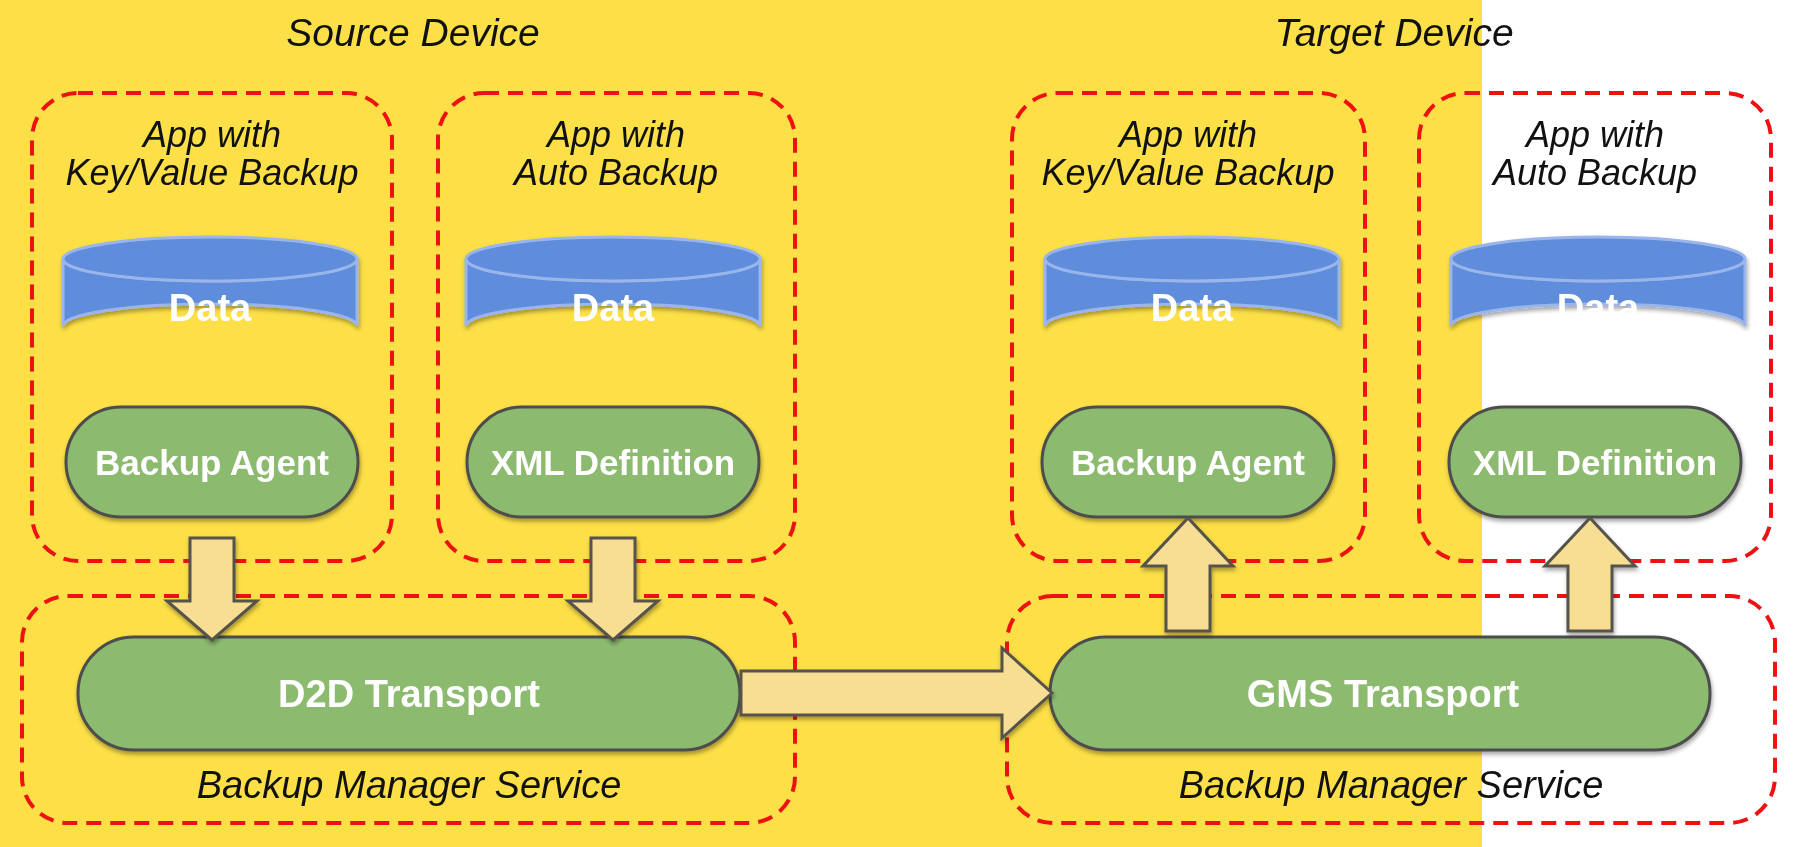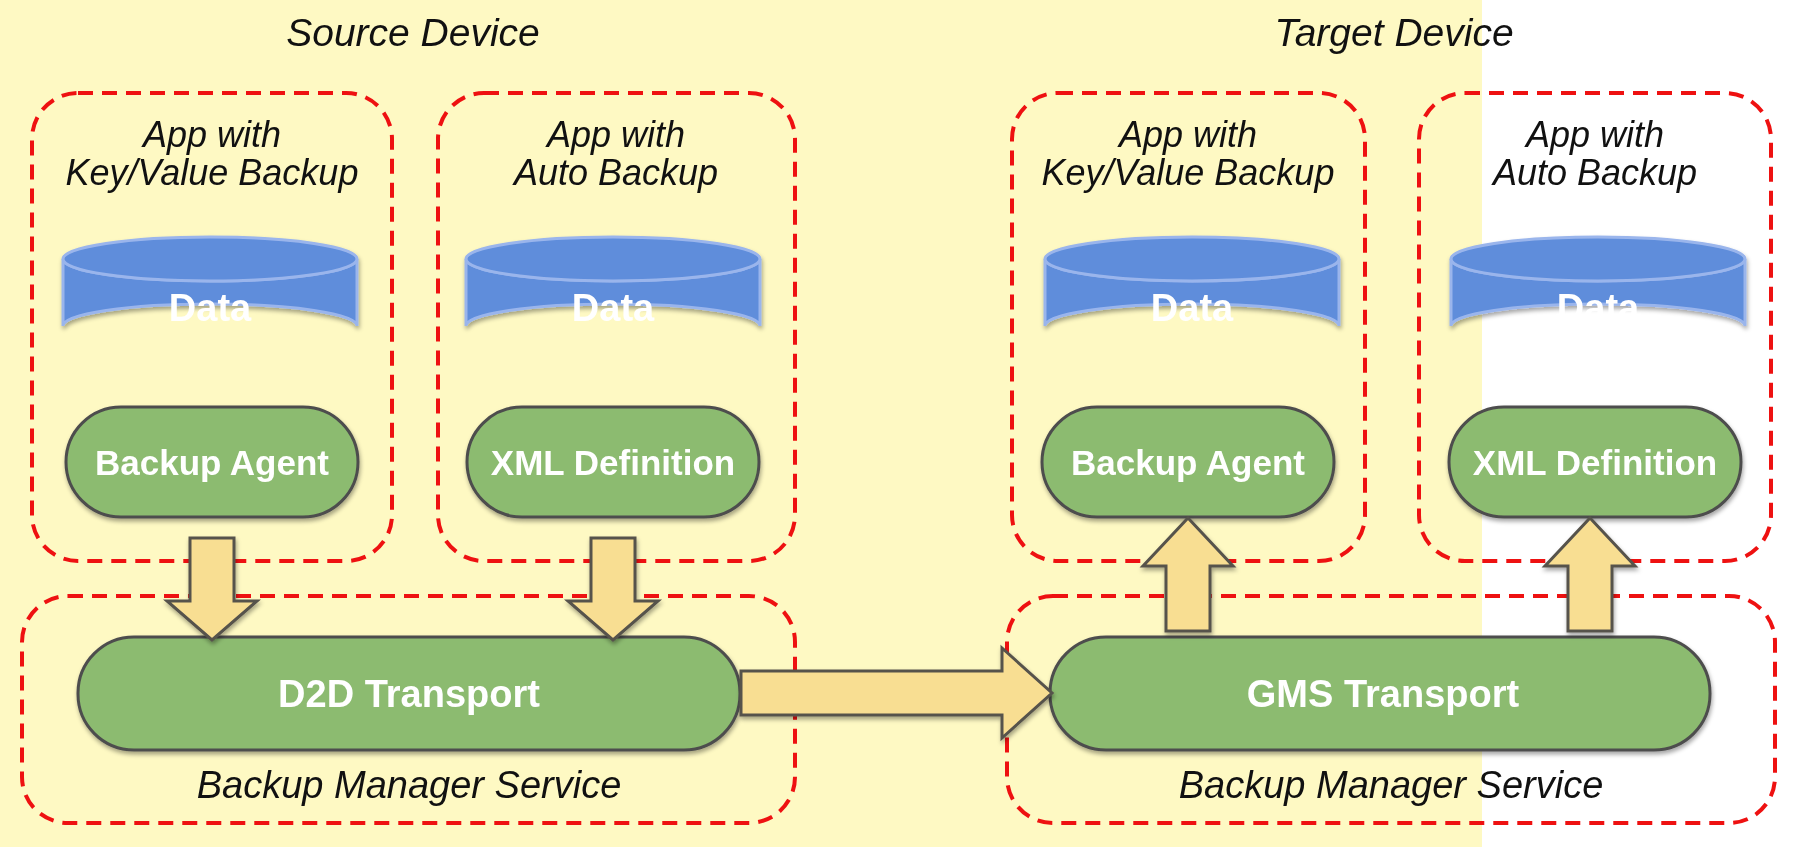--- a/index.html
+++ b/index.html
@@ -4,21 +4,21 @@
 <style>
   html, body {
     margin: 0;
     padding: 0;
     background: #ffffff;
   }
   .stage {
     position: relative;
     width: 1482px;
     height: 847px;
-    background: #fef9c3;
+    background: #fde047;
     font-family: "Liberation Sans", "DejaVu Sans", sans-serif;
   }
   svg { display: block; }
   text {
     font-family: "Liberation Sans", "DejaVu Sans", sans-serif;
   }
   .device-title {
     font-size: 39px;
     font-style: italic;
     font-weight: 400;

